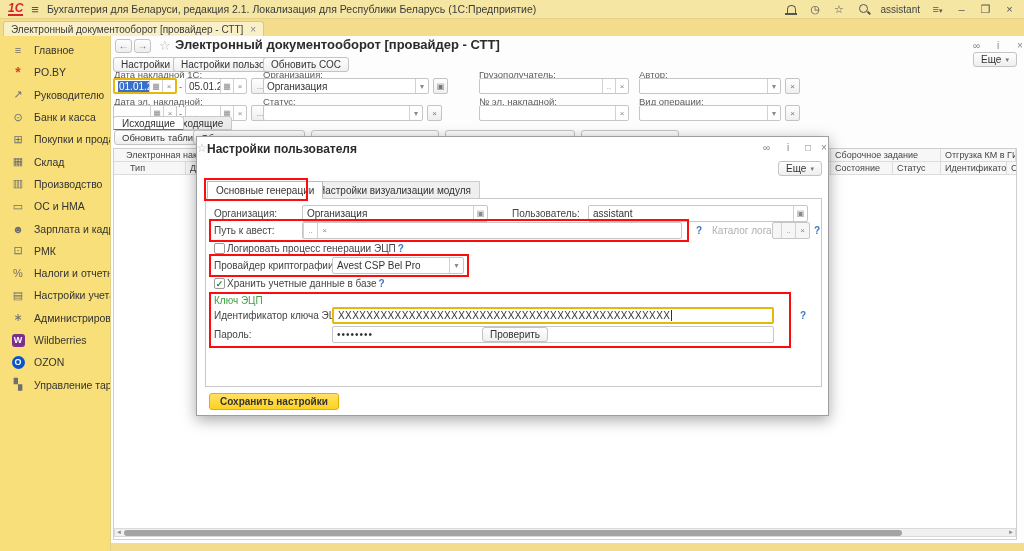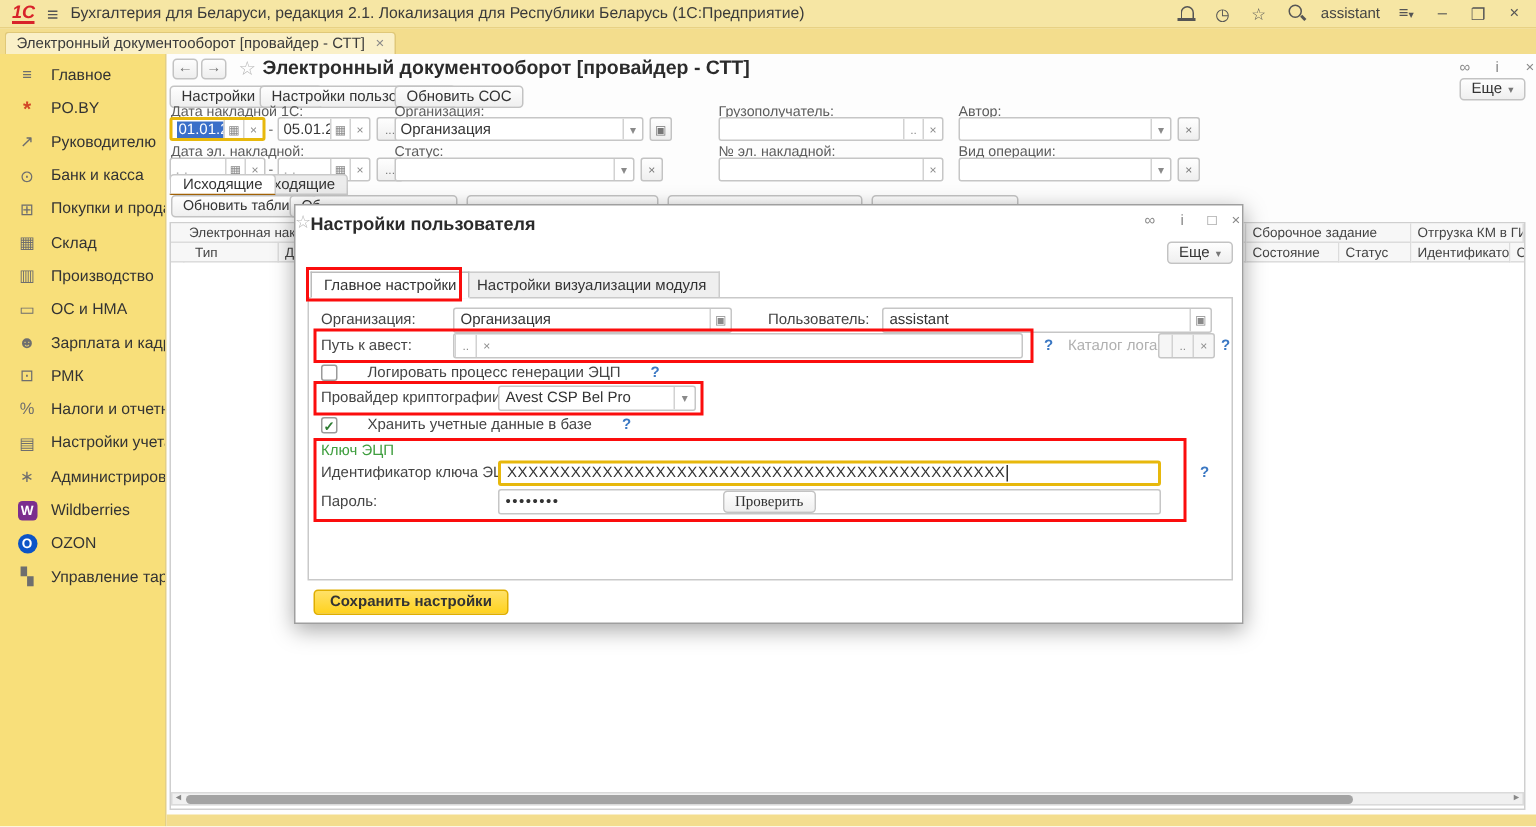--- a/index.html
+++ b/index.html
@@ -75,26 +75,26 @@
   .dlg-tab.inactive { background:#efefef; border:1px solid #ccc; border-bottom:none; }
   .dlg-content { position:absolute; left:8px; top:61px; width:617px; height:189px; border:1px solid #c9c9c9; background:#fff; }
   .d-lbl { position:absolute; font-size:10px; color:#444; white-space:nowrap; }
   .d-lbl.dis { color:#b0b0b0; }
   .d-fld { position:absolute; height:17px; background:#fff; border:1px solid #c6c6c6; border-radius:2px; display:flex; align-items:stretch; font-size:10px; color:#333; overflow:hidden; }
   .d-fld .txt { flex:1; display:flex; align-items:center; padding:0 4px; white-space:nowrap; overflow:hidden; }
   .d-fld .seg { flex:0 0 14px; border-left:1px solid #d2d2d2; color:#8a8a8a; font-size:8px; display:flex; align-items:center; justify-content:center; cursor:pointer; }
   .d-fld.key { border:2px solid #e7b80c; }
   .caret { width:1px; height:11px; background:#333; margin-left:1px; }
   .q { position:absolute; color:#3b78c3; font-size:10px; font-weight:bold; cursor:pointer; }
-  .cbrow { position:absolute; display:flex; align-items:center; gap:20px; font-size:10px; color:#444;justify-content:center; }
+  .cbrow { position:absolute; display:flex; align-items:center; gap:2px; font-size:10px; color:#444;justify-content:center; }
   .cb { width:11px; height:11px; border:1px solid #9a9a9a; background:#fff; border-radius:2px; display:flex; align-items:center; justify-content:center; font-size:9px; color:#2e7d32; font-weight:bold; cursor:pointer; }
   .grp-lbl { position:absolute; font-size:10px; color:#3f9e3f; }
   .annot { position:absolute; border:2px solid #fb0d0d; pointer-events:none; z-index:20; }
   .save-btn { position:absolute; left:12px; top:256px; height:17px; background:linear-gradient(#ffe168,#ffd21e); border:1px solid #dfae00; border-radius:3px; font-size:10px; font-weight:bold; color:#333; display:inline-flex; align-items:center; padding:0 10px; cursor:pointer; }
-  .check-btn { position:absolute; left:276px; top:128px;font-family:Liberation Serif, serif; }
+  .check-btn { position:absolute; left:276px; top:128px; }
 </style>
 </head>
 <body>
 
 <div class="screen">
 
   <div class="topbar">
     <span class="logo">1С</span>
     <span class="hamburger">≡</span>
     <span class="topbar-title">Бухгалтерия для Беларуси, редакция 2.1. Локализация для Республики Беларусь  (1С:Предприятие)</span>
@@ -312,21 +312,21 @@
     <div class="dlg-title">Настройки пользователя</div>
     <span class="dlg-ico" style="left:566px;">∞</span>
     <span class="dlg-ico" style="left:590px;">i</span>
     <span class="dlg-ico" style="left:608px;">□</span>
     <span class="dlg-ico" style="left:624px;">×</span>
     <div class="btn more-btn" style="position:absolute;right:6px;top:24px;width:44px;">
         <span>Еще</span>
         <span class="ar">▾</span>
       </div>
 
-    <div class="dlg-tab active" style="left:10px;">Главное настройки</div>
+    <div class="dlg-tab active" style="left:10px;">Основные генерации</div>
     <div class="dlg-tab inactive" style="left:112px;">Настройки визуализации модуля</div>
     <div class="annot" style="left:7px;top:41px;width:104px;height:23px;"></div>
 
     <div class="dlg-content">
 
       <span class="d-lbl" style="left:8px;top:9px;">Организация:</span>
       <div class="d-fld" style="left:96px;top:6px;width:186px;">
         <span class="txt">Организация</span>
         <span class="seg">▣</span>
       </div>

